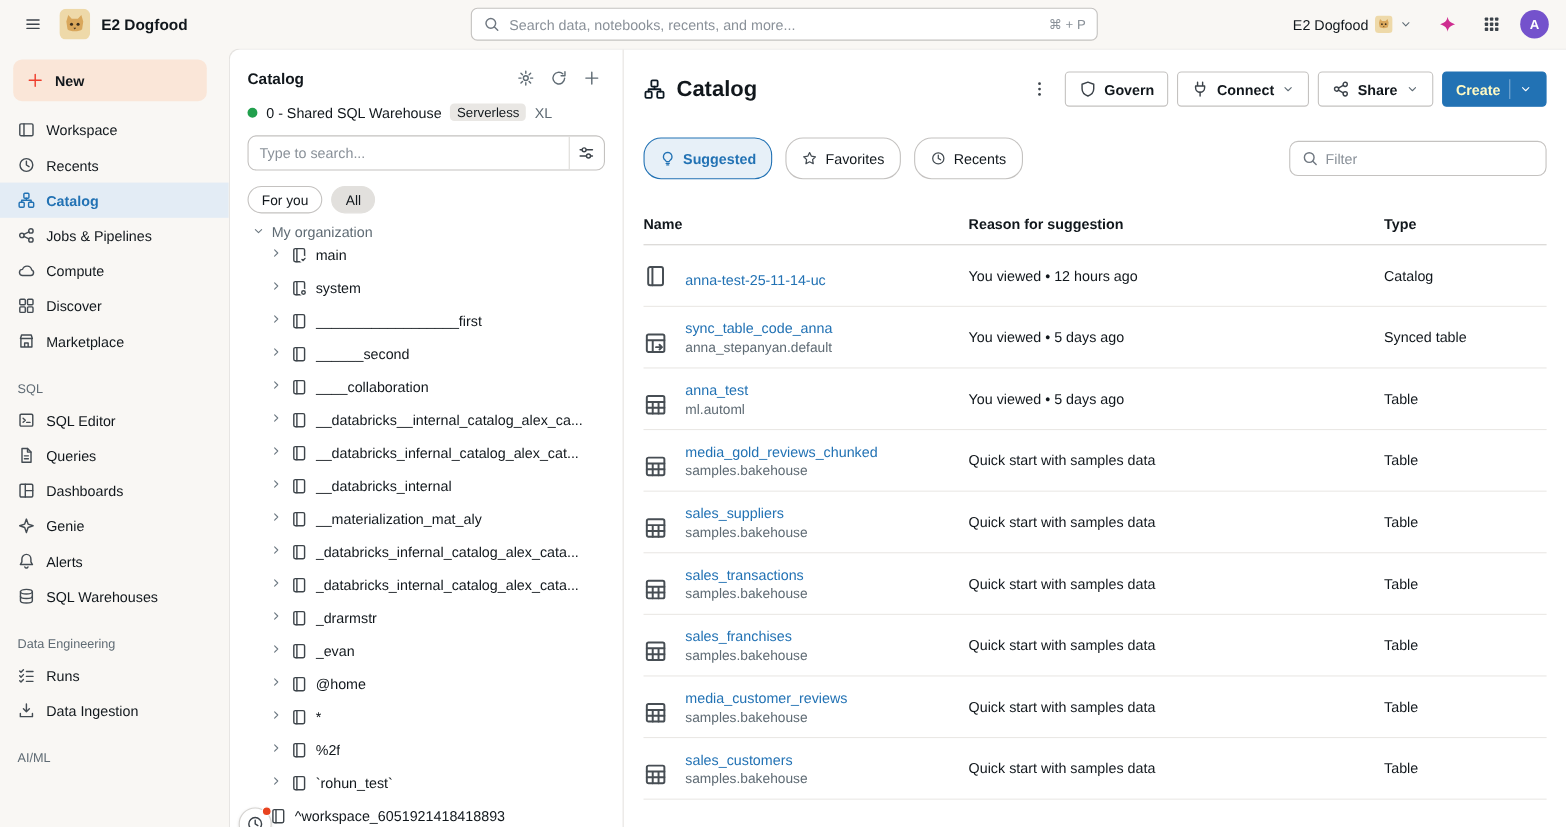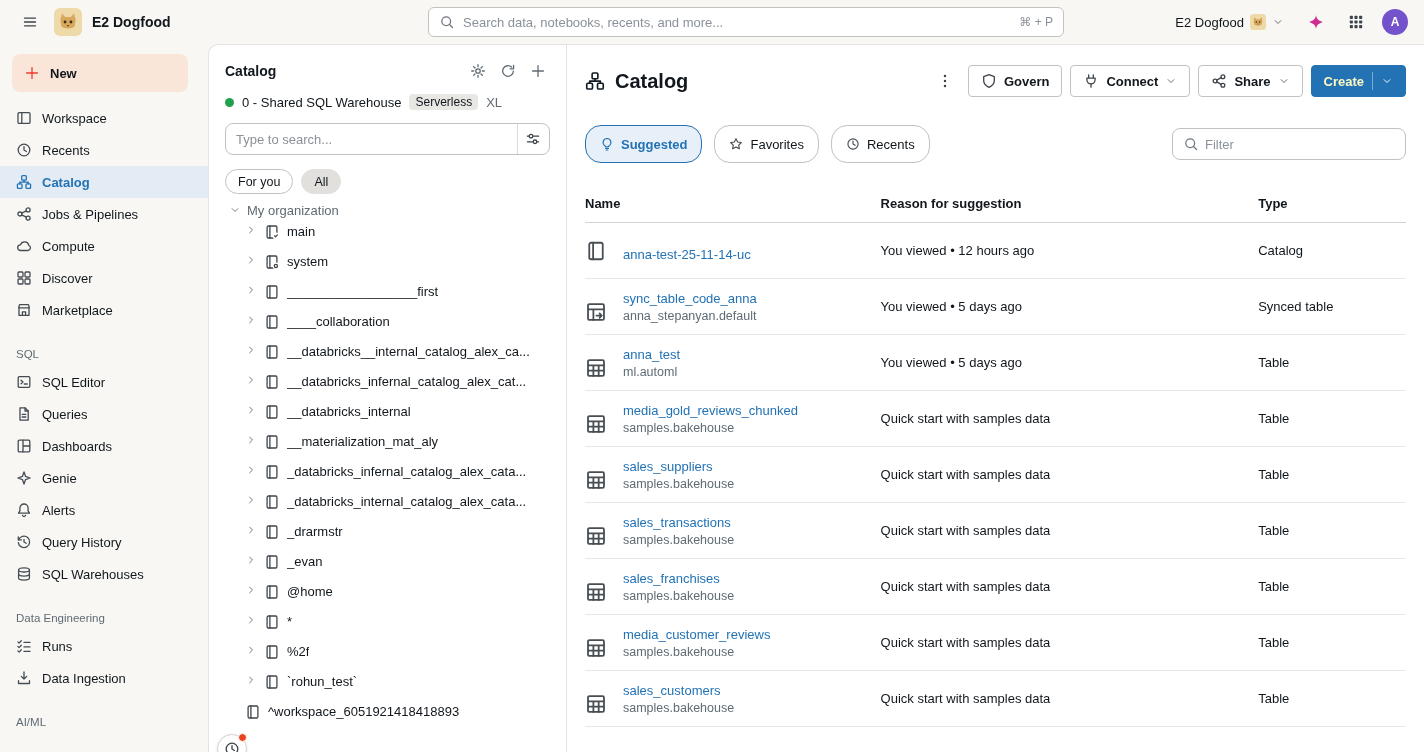--- a/index.html
+++ b/index.html
@@ -15,21 +15,21 @@
   .icon.big svg{width:22px;height:22px}
   .icon.title svg{width:20px;height:20px}
 
   
   .topbar{height:44px;display:flex;align-items:center;padding:0 16px;gap:10px;position:relative}
   .tb-left{display:flex;align-items:center;gap:10px}
   .icon-btn{display:inline-flex;align-items:center;justify-content:center;width:28px;height:28px;border-radius:6px;color:#3C434A}
   .logo-box{display:inline-flex}
   .logo-box svg{width:28px;height:28px}
   .tb-title{font-weight:700;font-size:14px}
-  .tb-search{position:absolute;left:428px;top:7px;width:636px;height:30px;background:#fff;border:1px solid #C4C2C0;border-radius:6px;display:flex;align-items:center;gap:8px;padding:0 10px;color:#6F7780}
+  .tb-search{position:absolute;left:428px;top:7px;width:570px;height:30px;background:#fff;border:1px solid #C4C2C0;border-radius:6px;display:flex;align-items:center;gap:8px;padding:0 10px;color:#6F7780}
   .tb-search .icon{color:#6F7780}
   .tb-shortcut{margin-left:auto;color:#8A9199;font-size:12px;white-space:nowrap}
   .tb-right{margin-left:auto;display:flex;align-items:center;gap:12px}
   .ws-menu{display:flex;align-items:center;gap:6px;font-size:13px;color:#11171C;cursor:pointer;padding:4px 6px;border-radius:6px}
   .ws-menu .mini-doge svg{width:16px;height:16px}
   .ws-menu .icon{color:#5F6B74}
   .assistant{color:var(--assistant-magenta,#CE2D90)}
   .avatar{width:26px;height:26px;border-radius:50%;background:var(--avatar-purple,#7452CC);color:#fff;font-size:12px;font-weight:700;display:flex;align-items:center;justify-content:center;cursor:pointer}
 
   
@@ -314,30 +314,20 @@
               <svg viewBox="0 0 16 16" fill="none" stroke="currentColor" stroke-width="1.3" stroke-linecap="round" stroke-linejoin="round">
                 <path d="M8 2a4.1 4.1 0 014.1 4.1v2.7l1.4 2.4H2.5l1.4-2.4V6.1A4.1 4.1 0 018 2z"></path>
                 <path d="M6.6 13.4a1.5 1.5 0 002.8 0"></path>
               </svg>
             </span>
             <span class="nav-label">Alerts</span>
           </div>
           <div class="nav-item">
             <span class="icon">
               <svg viewBox="0 0 16 16" fill="none" stroke="currentColor" stroke-width="1.3" stroke-linecap="round" stroke-linejoin="round">
-                <path d="M2.3 2.8v3.1h3.1"></path>
-                <path d="M2.6 5.9A5.7 5.7 0 112.3 8.6"></path>
-                <path d="M8 5.3V8l2.1 1.3"></path>
-              </svg>
-            </span>
-            <span class="nav-label">Query History</span>
-          </div>
-          <div class="nav-item">
-            <span class="icon">
-              <svg viewBox="0 0 16 16" fill="none" stroke="currentColor" stroke-width="1.3" stroke-linecap="round" stroke-linejoin="round">
                 <ellipse cx="8" cy="3.9" rx="5.4" ry="2.1"></ellipse>
                 <path d="M2.6 3.9v8.2c0 1.2 2.4 2.1 5.4 2.1s5.4-.9 5.4-2.1V3.9"></path>
                 <path d="M2.6 8c0 1.2 2.4 2.1 5.4 2.1S13.4 9.2 13.4 8"></path>
               </svg>
             </span>
             <span class="nav-label">SQL Warehouses</span>
           </div>
         </div>
         <div class="section">
           <div class="section-title">Data Engineering</div>
@@ -469,20 +459,34 @@
                 <path d="M6.2 4.2L10 8l-3.8 3.8"></path>
               </svg>
             </span>
             <span class="icon ci">
               <svg viewBox="0 0 16 16" fill="none" stroke="currentColor" stroke-width="1.3" stroke-linecap="round" stroke-linejoin="round">
                 <rect x="3.1" y="2" width="9.8" height="12" rx="1.3"></rect>
                 <path d="M5.9 2v12"></path>
               </svg>
             </span>
             <span class="tree-label">__________________first</span>
+          </div>
+          <div class="tree-item">
+            <span class="icon xs chev">
+              <svg viewBox="0 0 16 16" fill="none" stroke="currentColor" stroke-width="1.3" stroke-linecap="round" stroke-linejoin="round">
+                <path d="M6.2 4.2L10 8l-3.8 3.8"></path>
+              </svg>
+            </span>
+            <span class="icon ci">
+              <svg viewBox="0 0 16 16" fill="none" stroke="currentColor" stroke-width="1.3" stroke-linecap="round" stroke-linejoin="round">
+                <rect x="3.1" y="2" width="9.8" height="12" rx="1.3"></rect>
+                <path d="M5.9 2v12"></path>
+              </svg>
+            </span>
+            <span class="tree-label">______second</span>
           </div>
           <div class="tree-item">
             <span class="icon xs chev">
               <svg viewBox="0 0 16 16" fill="none" stroke="currentColor" stroke-width="1.3" stroke-linecap="round" stroke-linejoin="round">
                 <path d="M6.2 4.2L10 8l-3.8 3.8"></path>
               </svg>
             </span>
             <span class="icon ci">
               <svg viewBox="0 0 16 16" fill="none" stroke="currentColor" stroke-width="1.3" stroke-linecap="round" stroke-linejoin="round">
                 <rect x="3.1" y="2" width="9.8" height="12" rx="1.3"></rect>

